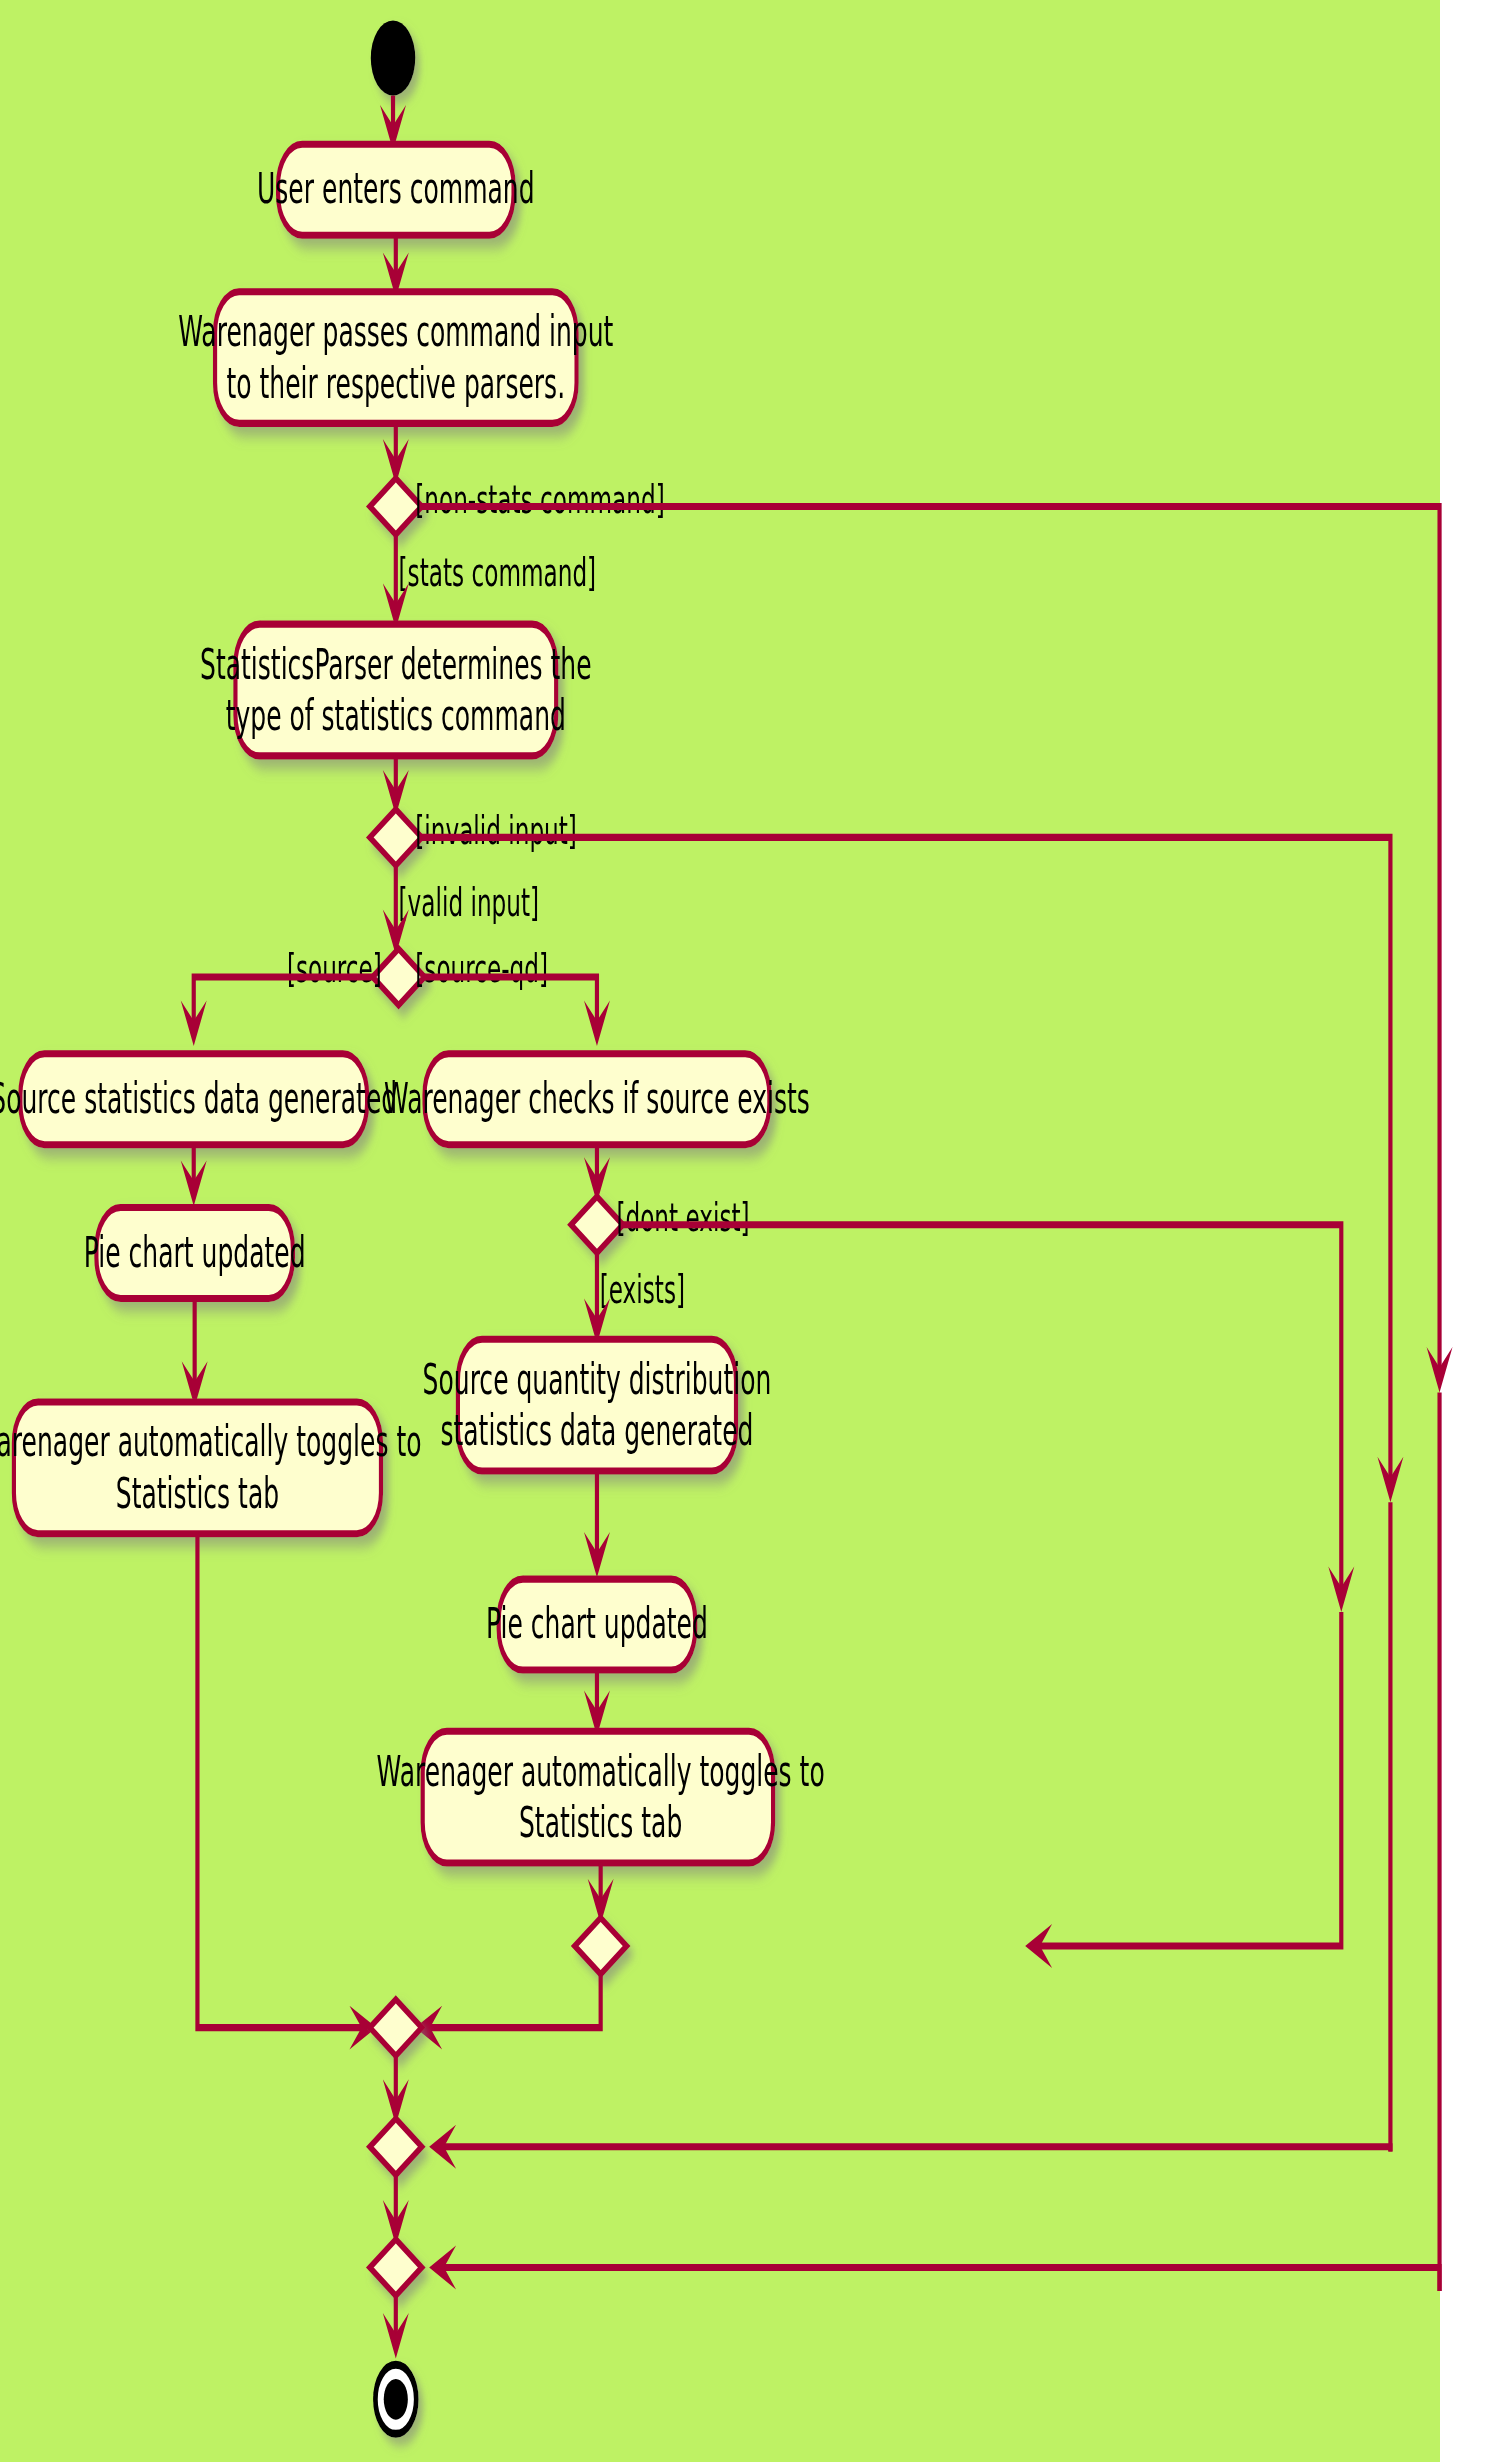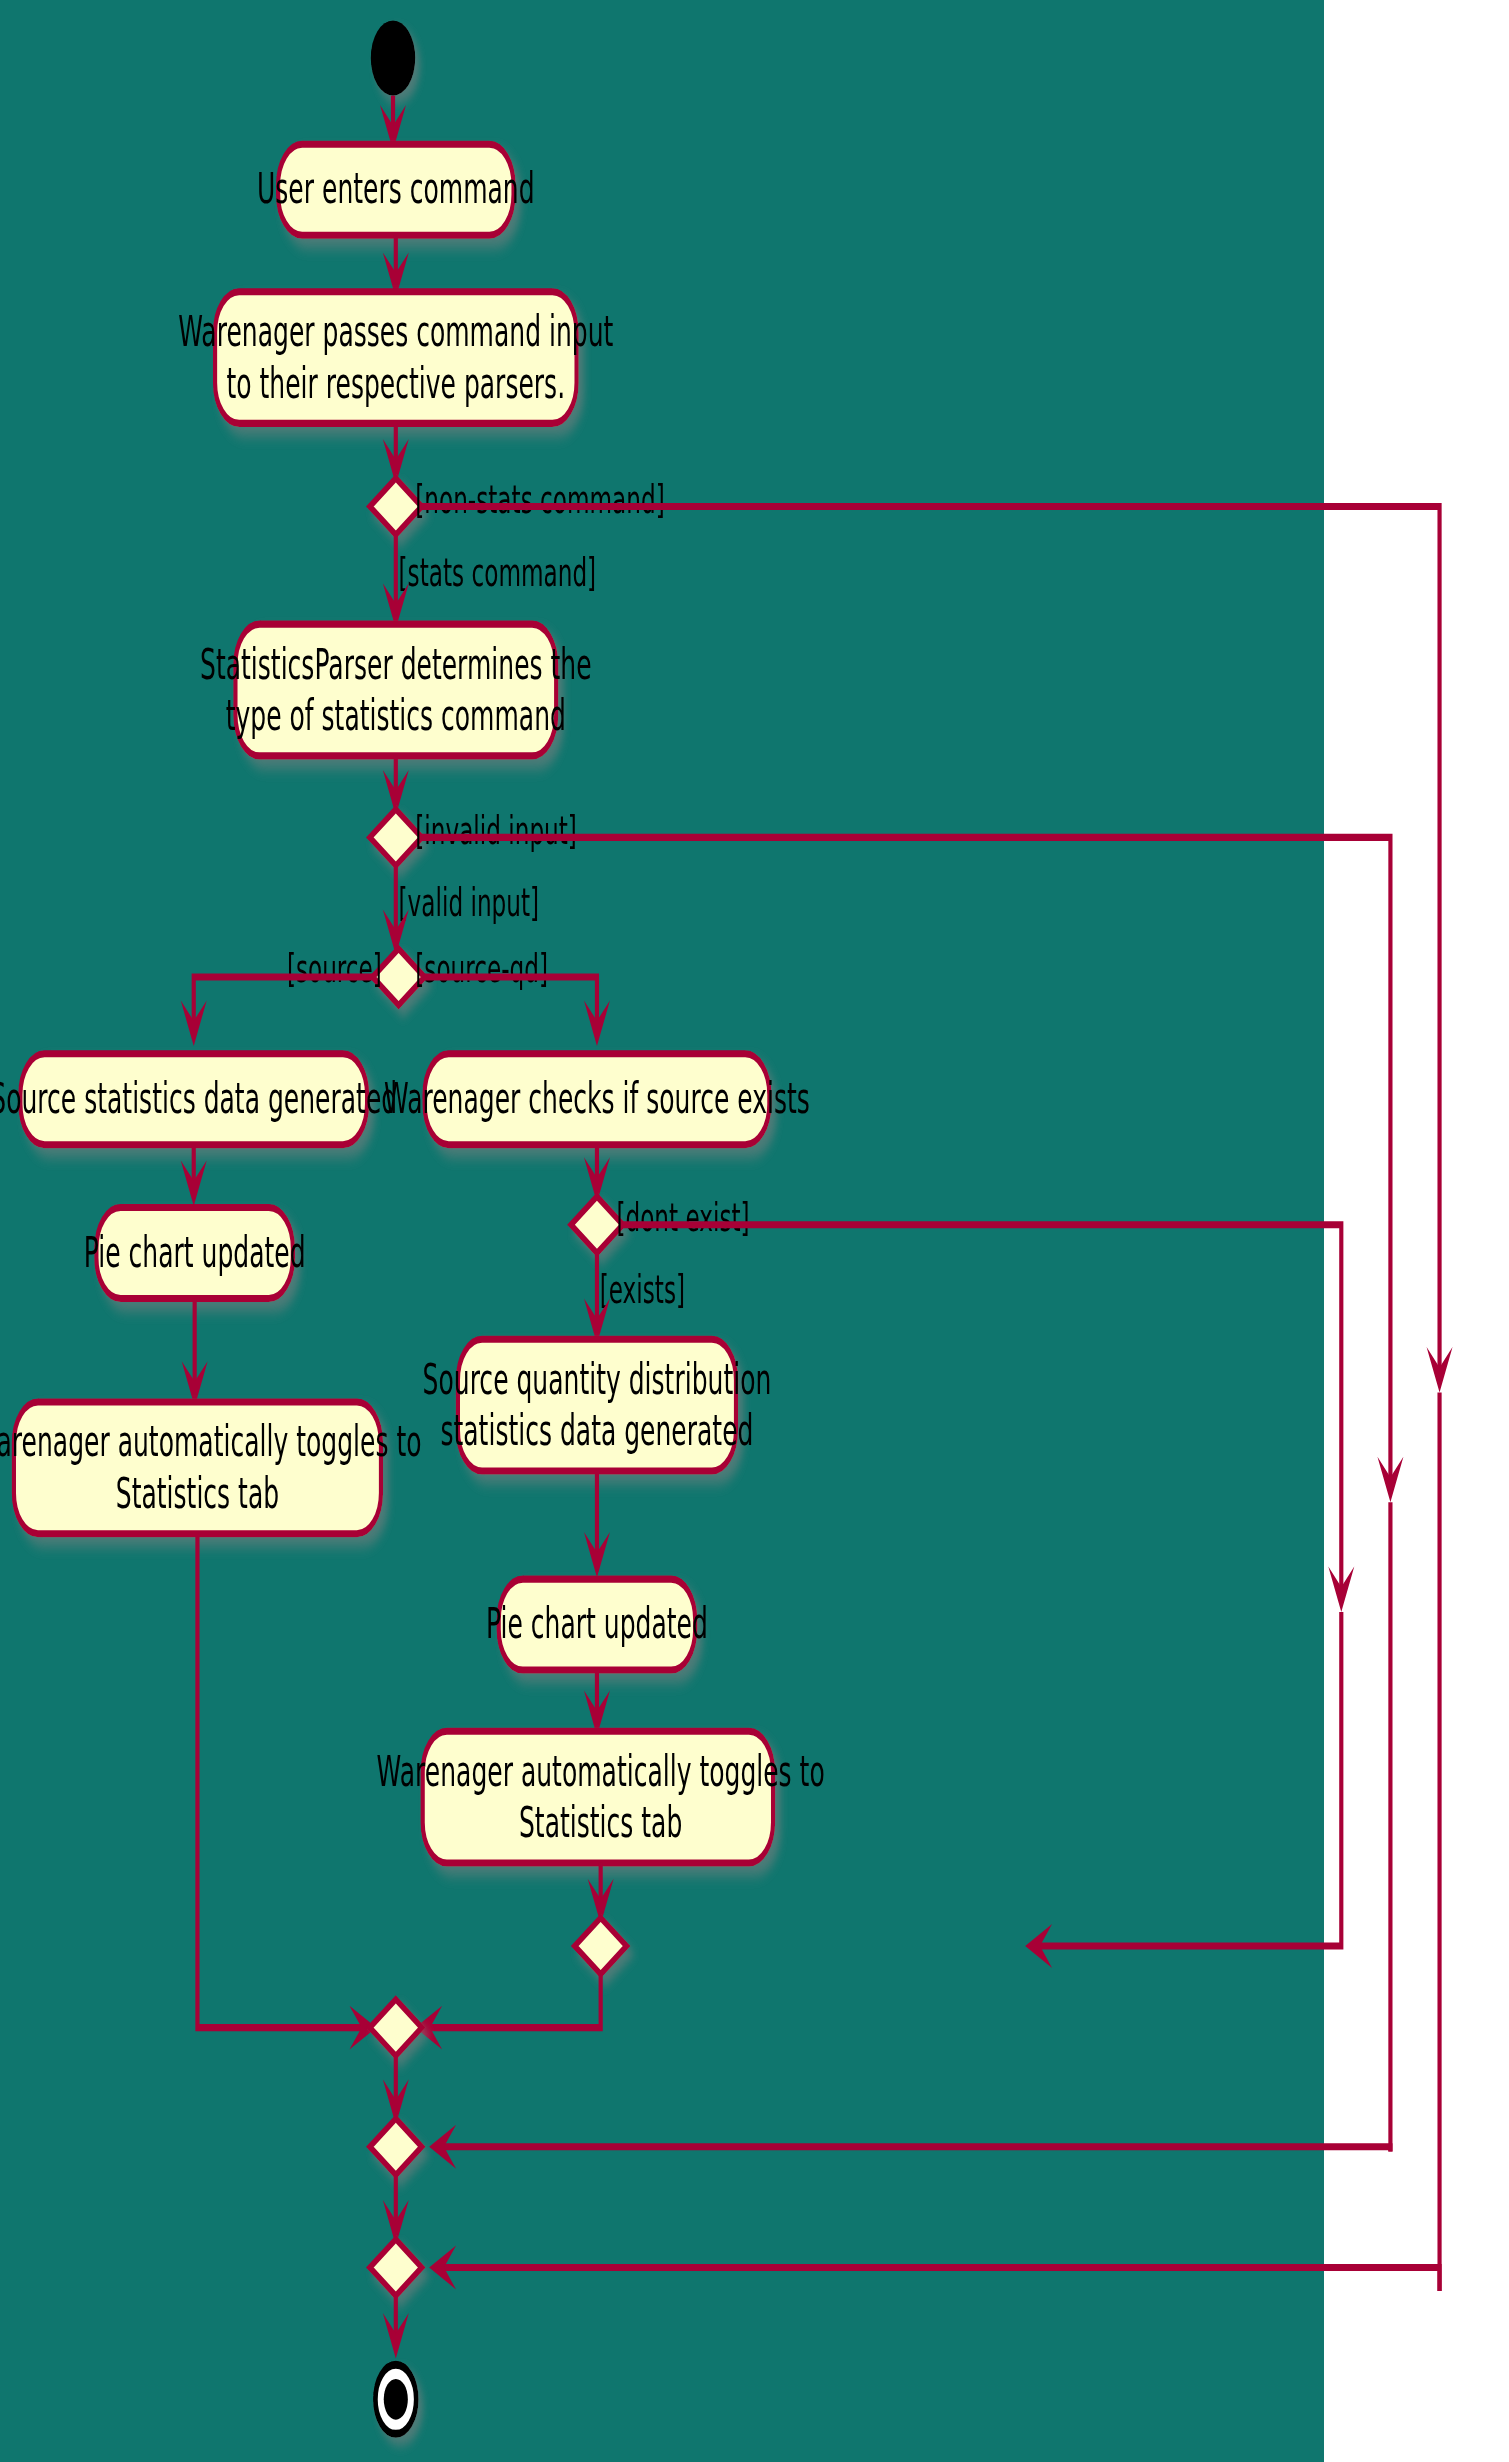--- a/index.html
+++ b/index.html
@@ -2,23 +2,23 @@
 <html style="font-size:15px"><head>
 <meta charset="utf-8">
 <style>
   html, body {
     margin: 0;
     padding: 0;
     background: #ffffff;
   }
   #diagram-root {
     position: relative;
-    width: 1324px;
+    width: 1440px;
     height: 2462px;
-    background: #0f766e;
+    background: #bef264;
     font-family: "DejaVu Sans", "Liberation Sans", sans-serif;
   }
   svg#uml-canvas {
     display: block;
     width: 1510px;
     height: 2462px;
   }
   .act-rect {
     fill: #FEFECE;
     stroke: #A80036;

